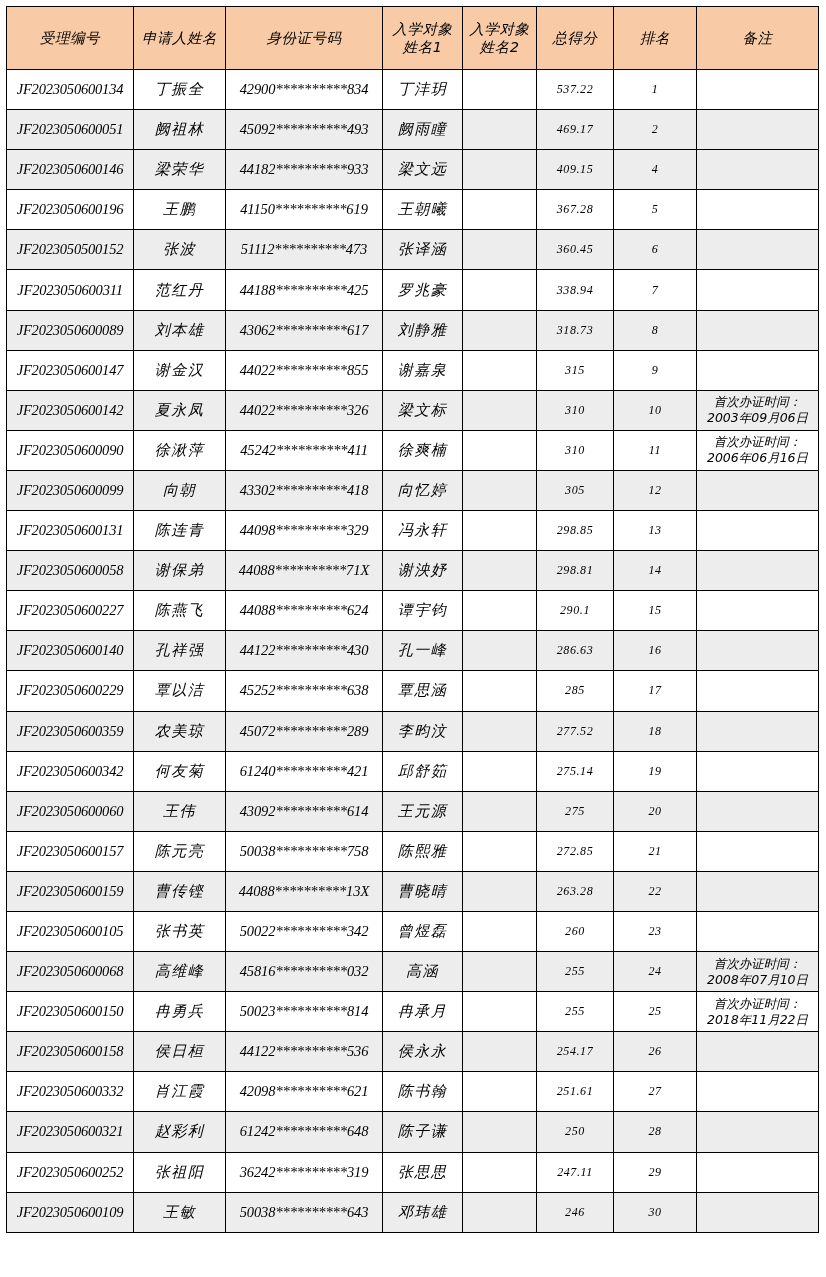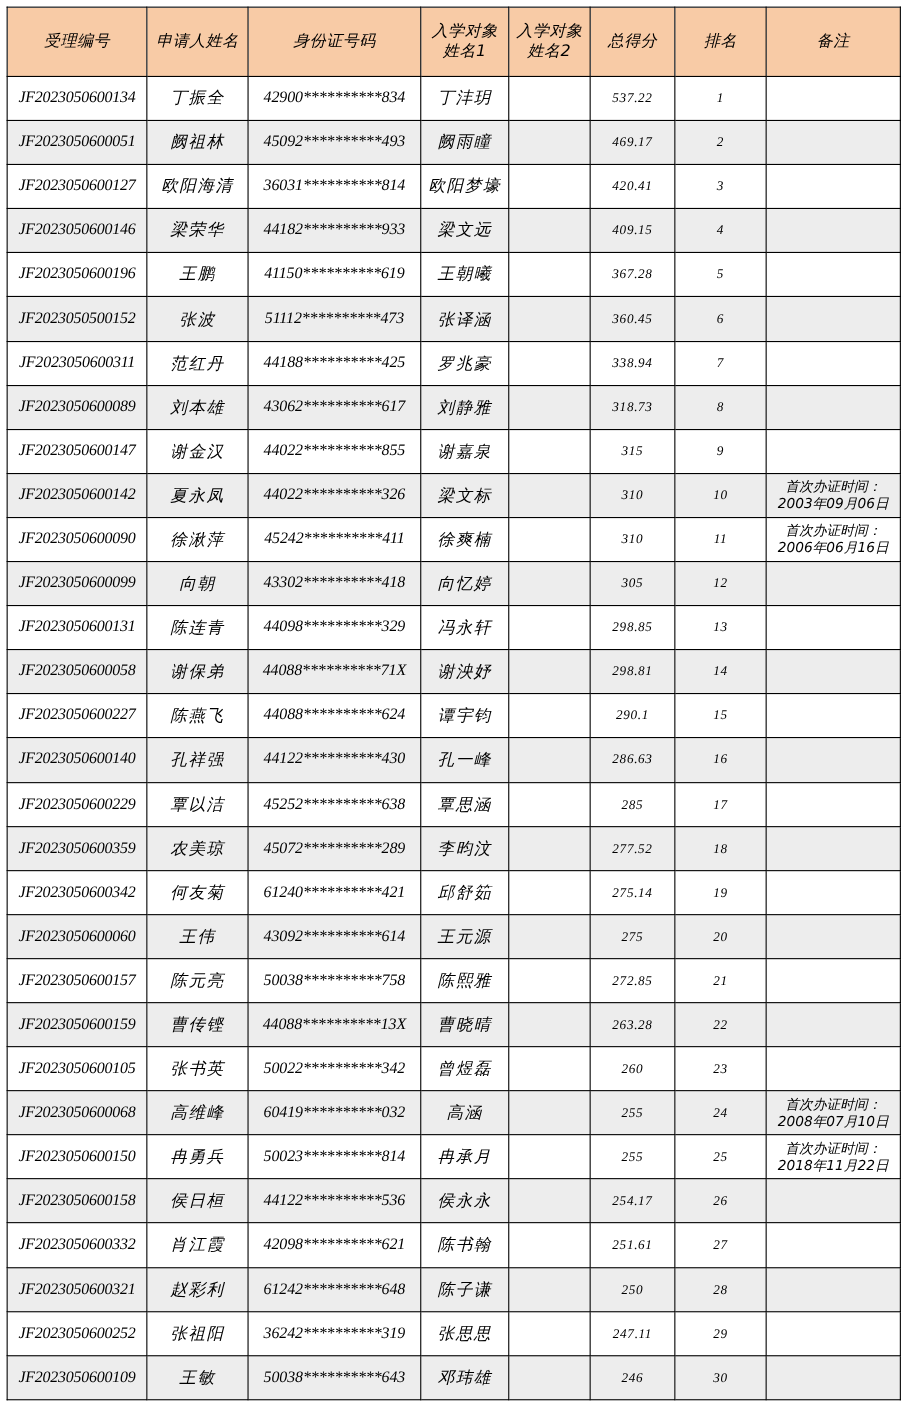--- a/index.html
+++ b/index.html
@@ -158,33 +158,20 @@
           <td class="c-idno">45092**********493</td>
           <td class="c-stu1">阙雨瞳</td>
           <td class="c-stu2"></td>
           <td class="c-score">469.17</td>
           <td class="c-rank">2</td>
           <td class="c-note">
             <span class="nl"></span>
             <span class="nl"></span>
           </td>
         </tr>
-        <tr>
-          <td class="c-apply">JF2023050600127</td>
-          <td class="c-name">欧阳海清</td>
-          <td class="c-idno">36031**********814</td>
-          <td class="c-stu1">欧阳梦壕</td>
-          <td class="c-stu2"></td>
-          <td class="c-score">420.41</td>
-          <td class="c-rank">3</td>
-          <td class="c-note">
-            <span class="nl"></span>
-            <span class="nl"></span>
-          </td>
-        </tr>
         <tr class="alt">
           <td class="c-apply">JF2023050600146</td>
           <td class="c-name">梁荣华</td>
           <td class="c-idno">44182**********933</td>
           <td class="c-stu1">梁文远</td>
           <td class="c-stu2"></td>
           <td class="c-score">409.15</td>
           <td class="c-rank">4</td>
           <td class="c-note">
             <span class="nl"></span>
@@ -434,21 +421,21 @@
           <td class="c-score">260</td>
           <td class="c-rank">23</td>
           <td class="c-note">
             <span class="nl"></span>
             <span class="nl"></span>
           </td>
         </tr>
         <tr class="alt">
           <td class="c-apply">JF2023050600068</td>
           <td class="c-name">高维峰</td>
-          <td class="c-idno">60419**********032</td>
+          <td class="c-idno">45816**********032</td>
           <td class="c-stu1">高涵</td>
           <td class="c-stu2"></td>
           <td class="c-score">255</td>
           <td class="c-rank">24</td>
           <td class="c-note">
             <span class="nl">首次办证时间：</span>
             <span class="nl">2008年07月10日</span>
           </td>
         </tr>
         <tr>

